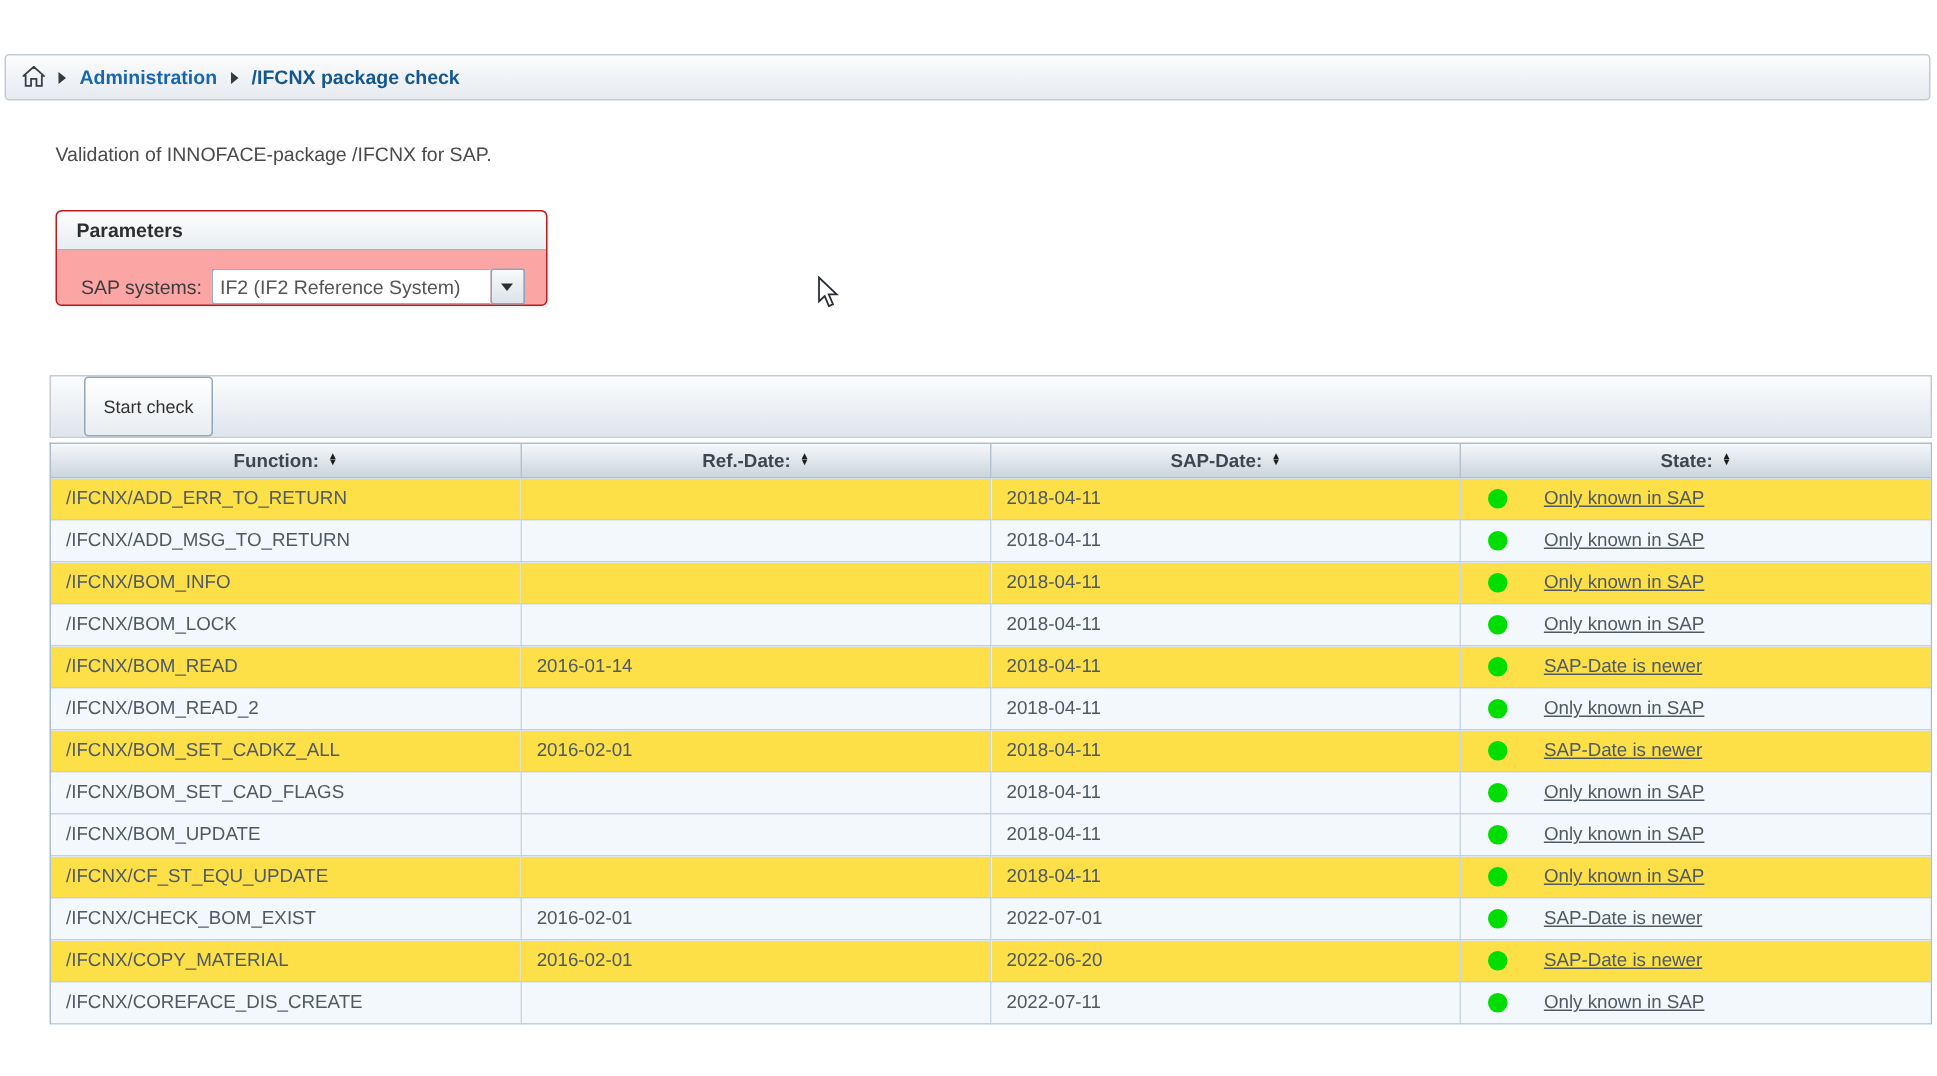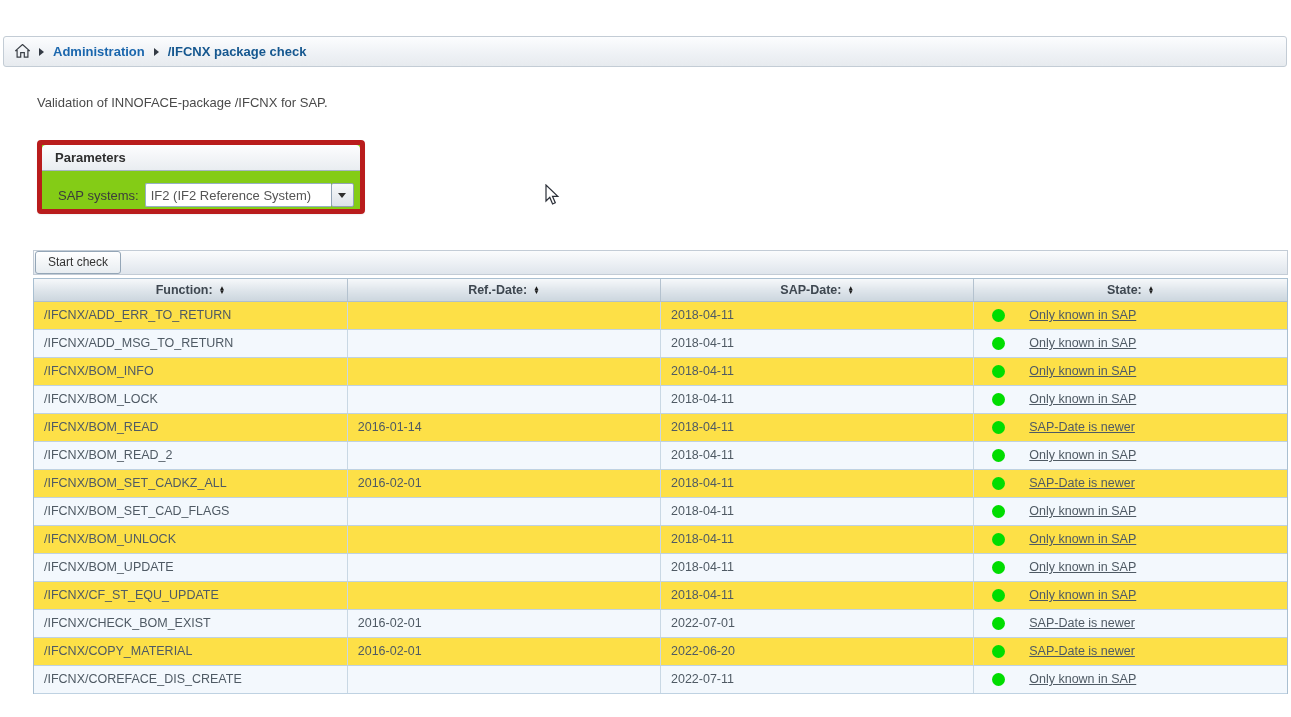--- a/index.html
+++ b/index.html
@@ -24,22 +24,22 @@
   }
   .crumb-link { font-size: 13px; font-weight: bold; color: var(--accent-blue); cursor: pointer; }
   .crumb-current { font-size: 13px; font-weight: bold; color: var(--breadcrumb-current); }
   .home-icon { display: inline-flex; margin-top: -1px; cursor: pointer; }
 
   
   .intro { position: absolute; left: 37px; top: 63px; font-size: 13px; color: #4a4a4a; }
 
   
   .param-panel {
-    position: absolute; left: 37px; top: 108px; width: 328px; height: 74px;
-    border: 5px solid #b91c1c; border-radius: 4px; background: #84cc16;
+    position: absolute; left: 37px; top: 108px; width: 328px; height: 64px;
+    border: 1px solid #b91c1c; border-radius: 4px; background: #fca5a5;
     box-shadow: 0 1px 2px rgba(0,0,0,0.06);
   }
   .param-header {
     height: 26px; border-bottom: 1px solid #a7b6c2; border-radius: 4px 4px 0 0;
     background: linear-gradient(#fdfdfe, #e9edf1);
     display: flex; align-items: center; padding-left: 13px;
     font-size: 13px; font-weight: bold; color: #2e2e2e;
   }
   .param-body { display: flex; align-items: center; padding: 12px 0 0 16px; }
   .param-label { font-size: 13px; color: #3c3c3c; margin-right: 6px; }
@@ -55,23 +55,23 @@
     display: flex; align-items: center; justify-content: center; cursor: pointer;
   }
   .combo-btn .down-arrow {
     width: 0; height: 0; border-top: 5px solid #2e2e2e;
     border-left: 4px solid transparent; border-right: 4px solid transparent;
   }
 
   
   .main { position: absolute; left: 33px; top: 218px; width: 1255px; }
   .toolbar {
-    height: 25px; border: 1px solid #c3ccd6;
+    height: 42px; border: 1px solid #c3ccd6;
     background: linear-gradient(#fbfcfd, #dfe5ec);
-    display: flex; padding-left: 1px;
+    display: flex; padding-left: 22px;
   }
   .btn {
     font-family: inherit; font-size: 12px; color: #333;
     padding: 3px 12px 4px; border: 1px solid #94a6b7; border-radius: 3px;
     background: linear-gradient(#ffffff, #e8edf1); cursor: pointer;
   }
   .grid { margin-top: 3px; border: 1px solid #a9bfd1; border-bottom: none; }
   table { width: 100%; border-collapse: collapse; table-layout: fixed; }
   thead th {
     height: 22px; font-size: 12.5px; font-weight: bold; color: #3e4750;
@@ -270,31 +270,20 @@
     <td><span></span></td>
     <td><span>2018-04-11</span></td>
     <td class="state-cell">
       <span class="state-wrap">
         <span class="status-dot"></span>
         <span>Only known in SAP</span>
       </span>
     </td>
   </tr>
 
-  <tr class="odd">
-    <td><span>/IFCNX/BOM_UNLOCK</span></td>
-    <td><span></span></td>
-    <td><span>2018-04-11</span></td>
-    <td class="state-cell">
-      <span class="state-wrap">
-        <span class="status-dot"></span>
-        <span>Only known in SAP</span>
-      </span>
-    </td>
-  </tr>
 
   <tr class="even">
     <td><span>/IFCNX/BOM_UPDATE</span></td>
     <td><span></span></td>
     <td><span>2018-04-11</span></td>
     <td class="state-cell">
       <span class="state-wrap">
         <span class="status-dot"></span>
         <span>Only known in SAP</span>
       </span>

